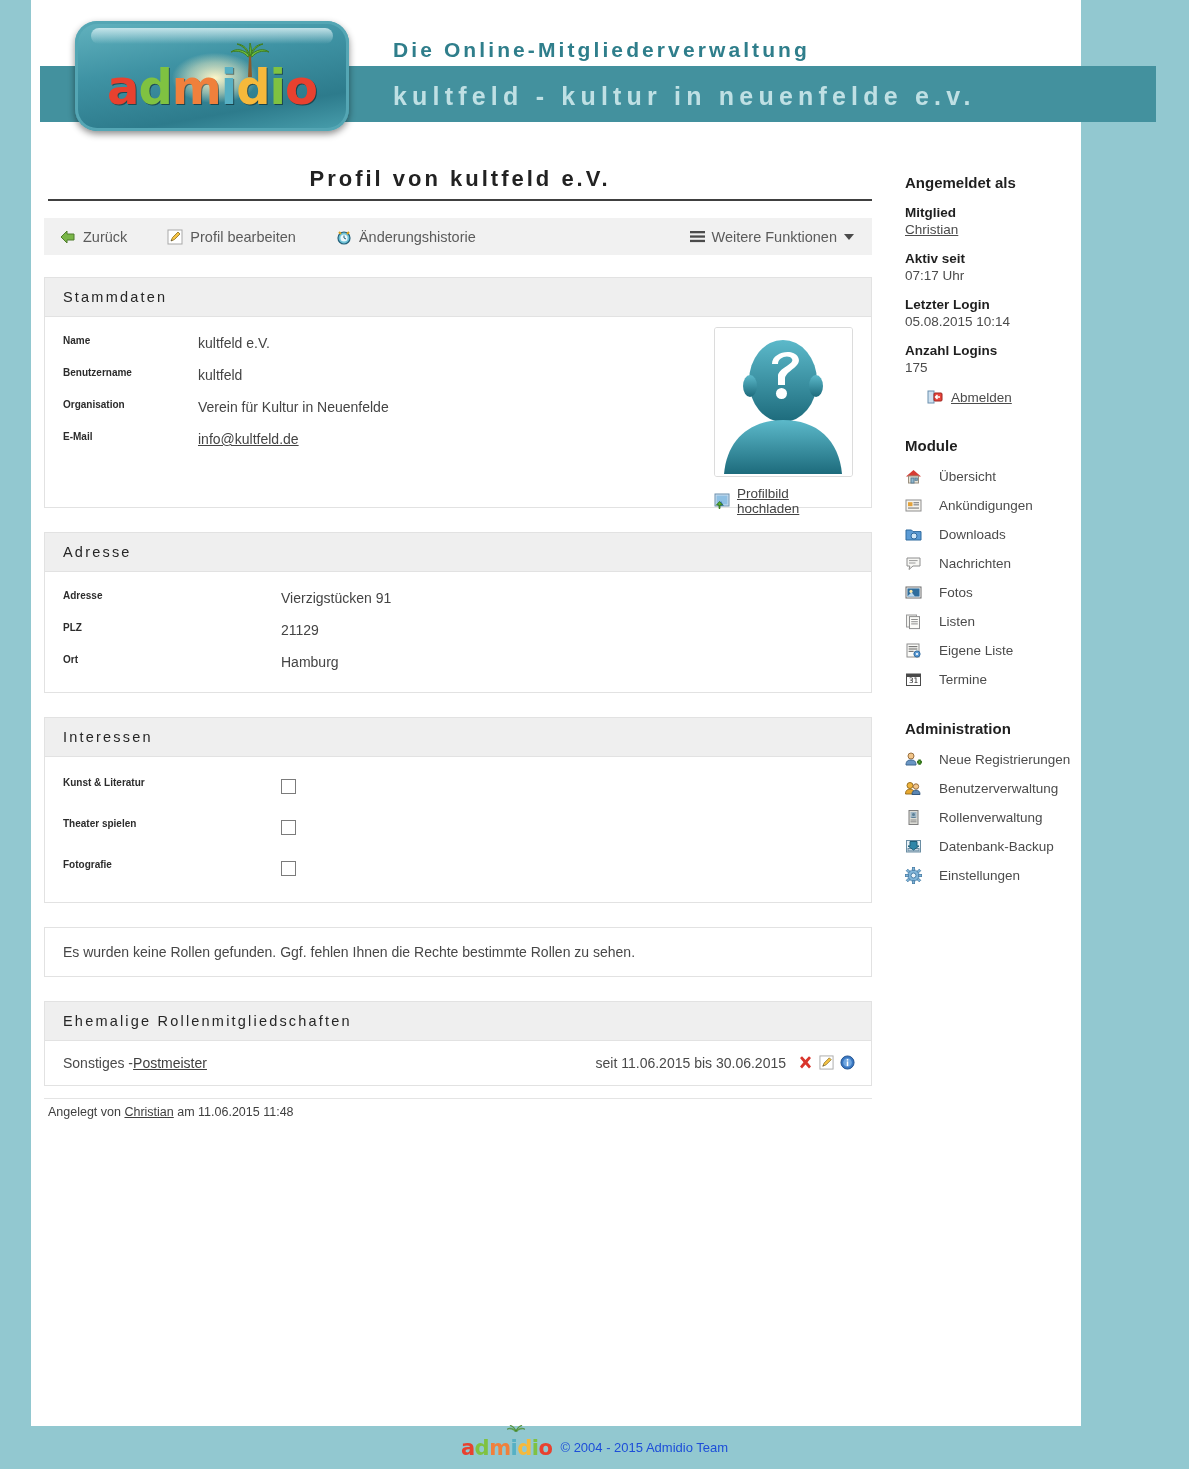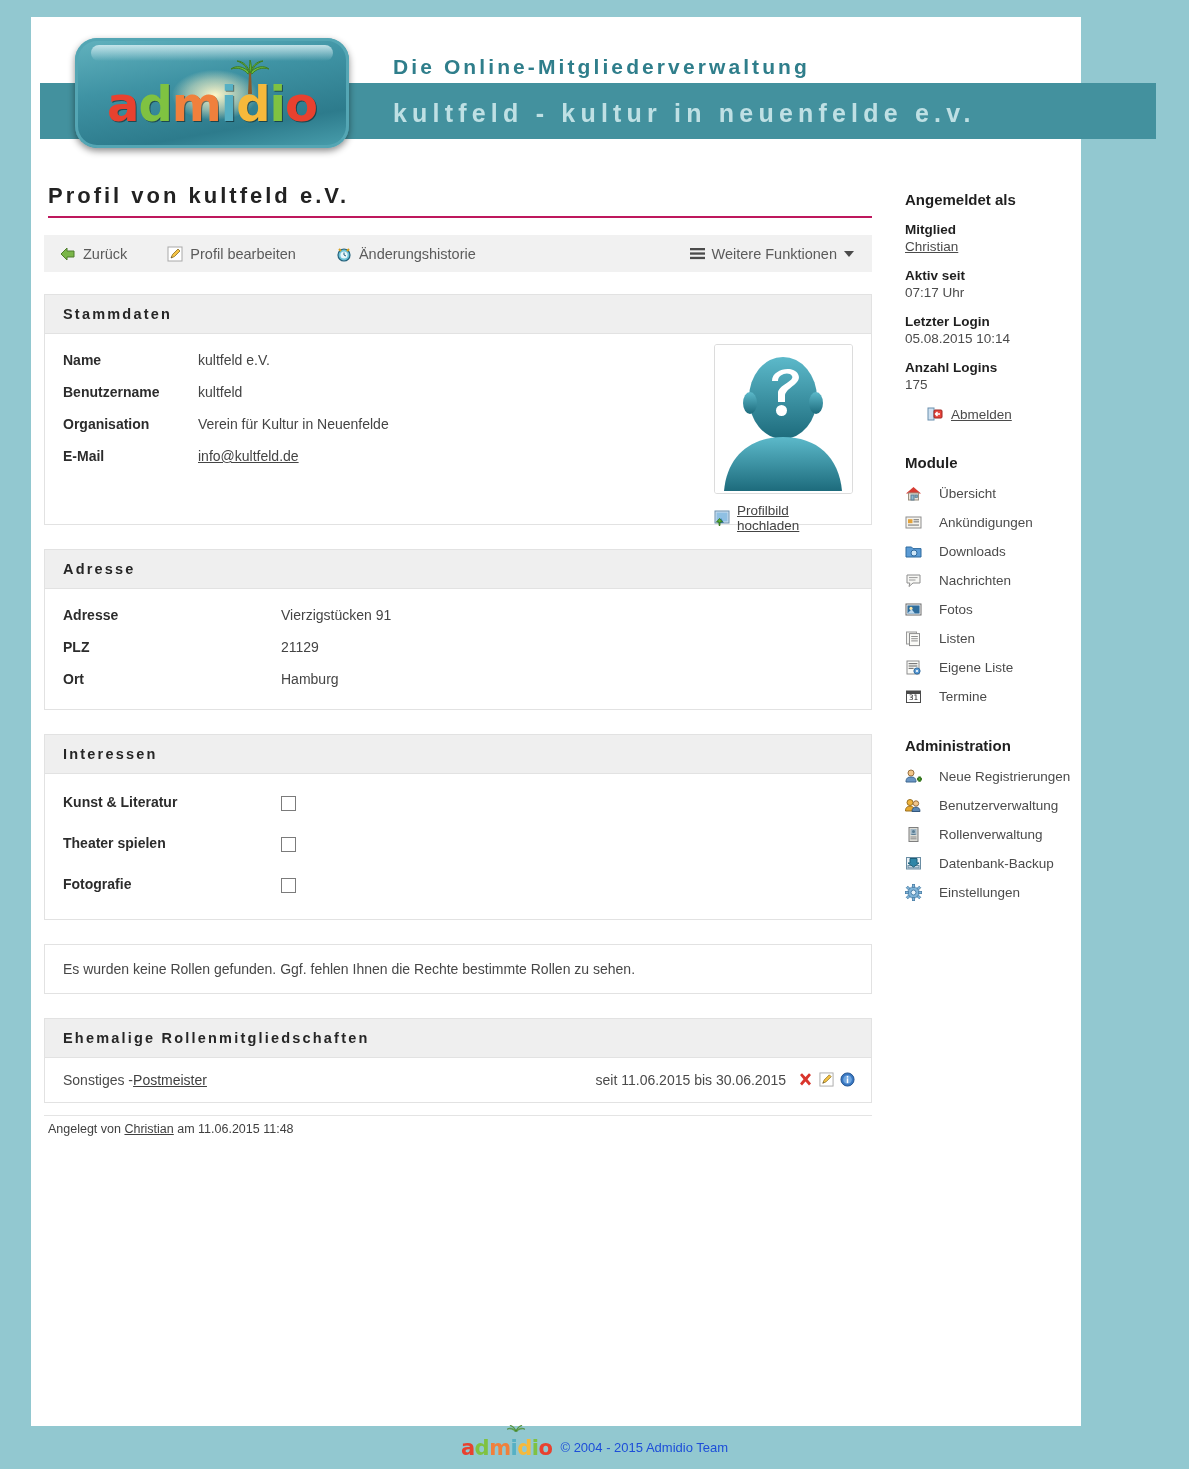--- a/index.html
+++ b/index.html
@@ -11,21 +11,21 @@
   #page {
     position: relative;
     width: 1189px;
     height: 1469px;
     background: #92c8d0;
     overflow: hidden;
   }
   
   .shell {
     position: absolute;
-    left: 31px; top: 17px;
+    left: 31px; top: 0;
     width: 1050px;
     min-height: 1426px;
     background: #ffffff;
   }
   
   .header-wrap {
     position: relative;
     height: 140px;
   }
   .banner {
@@ -111,22 +111,23 @@
     left: 874px; top: 34px;
     width: 255px;
   }
   
   .page-title {
     font-size: 22px;
     font-weight: bold;
     letter-spacing: 3px;
     color: #222;
     padding-bottom: 7px;
-    border-bottom: 2px solid #be185d;
+    border-bottom: 2px solid #404040;
     margin: 0 0 17px 4px;
+    text-align: center;
   }
   
   .toolbar {
     background: #f1f1f1;
     height: 37px;
     display: flex;
     align-items: center;
     padding: 0 18px 0 16px;
     margin-bottom: 22px;
   }
@@ -146,31 +147,31 @@
   .panel {
     border: 1px solid #e2e2e2;
     background: #fff;
     margin-bottom: 24px;
   }
   .panel-head {
     background: #efefef;
     border-bottom: 1px solid #e2e2e2;
     padding: 11px 18px 11px 18px;
     font-size: 14.5px;
-    font-weight: bold;
+    font-weight: normal;
     letter-spacing: 2.2px;
     color: #262626;
   }
   .panel-body { padding: 18px 18px 22px 18px; position: relative; }
   .row { display: flex; margin-bottom: 16px; }
   .row:last-child { margin-bottom: 0; }
   .row-label {
     width: 135px;
     font-weight: bold;
-    font-size: 14px;
+    font-size: 10px;
     color: #2c2c2c;
     flex: none;
   }
   .row-label.wide { width: 218px; }
   .row-val { font-size: 14px; color: #444; }
   .row-val a { color: #444; }
   a.plain { color:#444; text-decoration: underline; }
   .cbox {
     width: 15px; height: 15px;
     border: 1px solid #7b7b7b;

